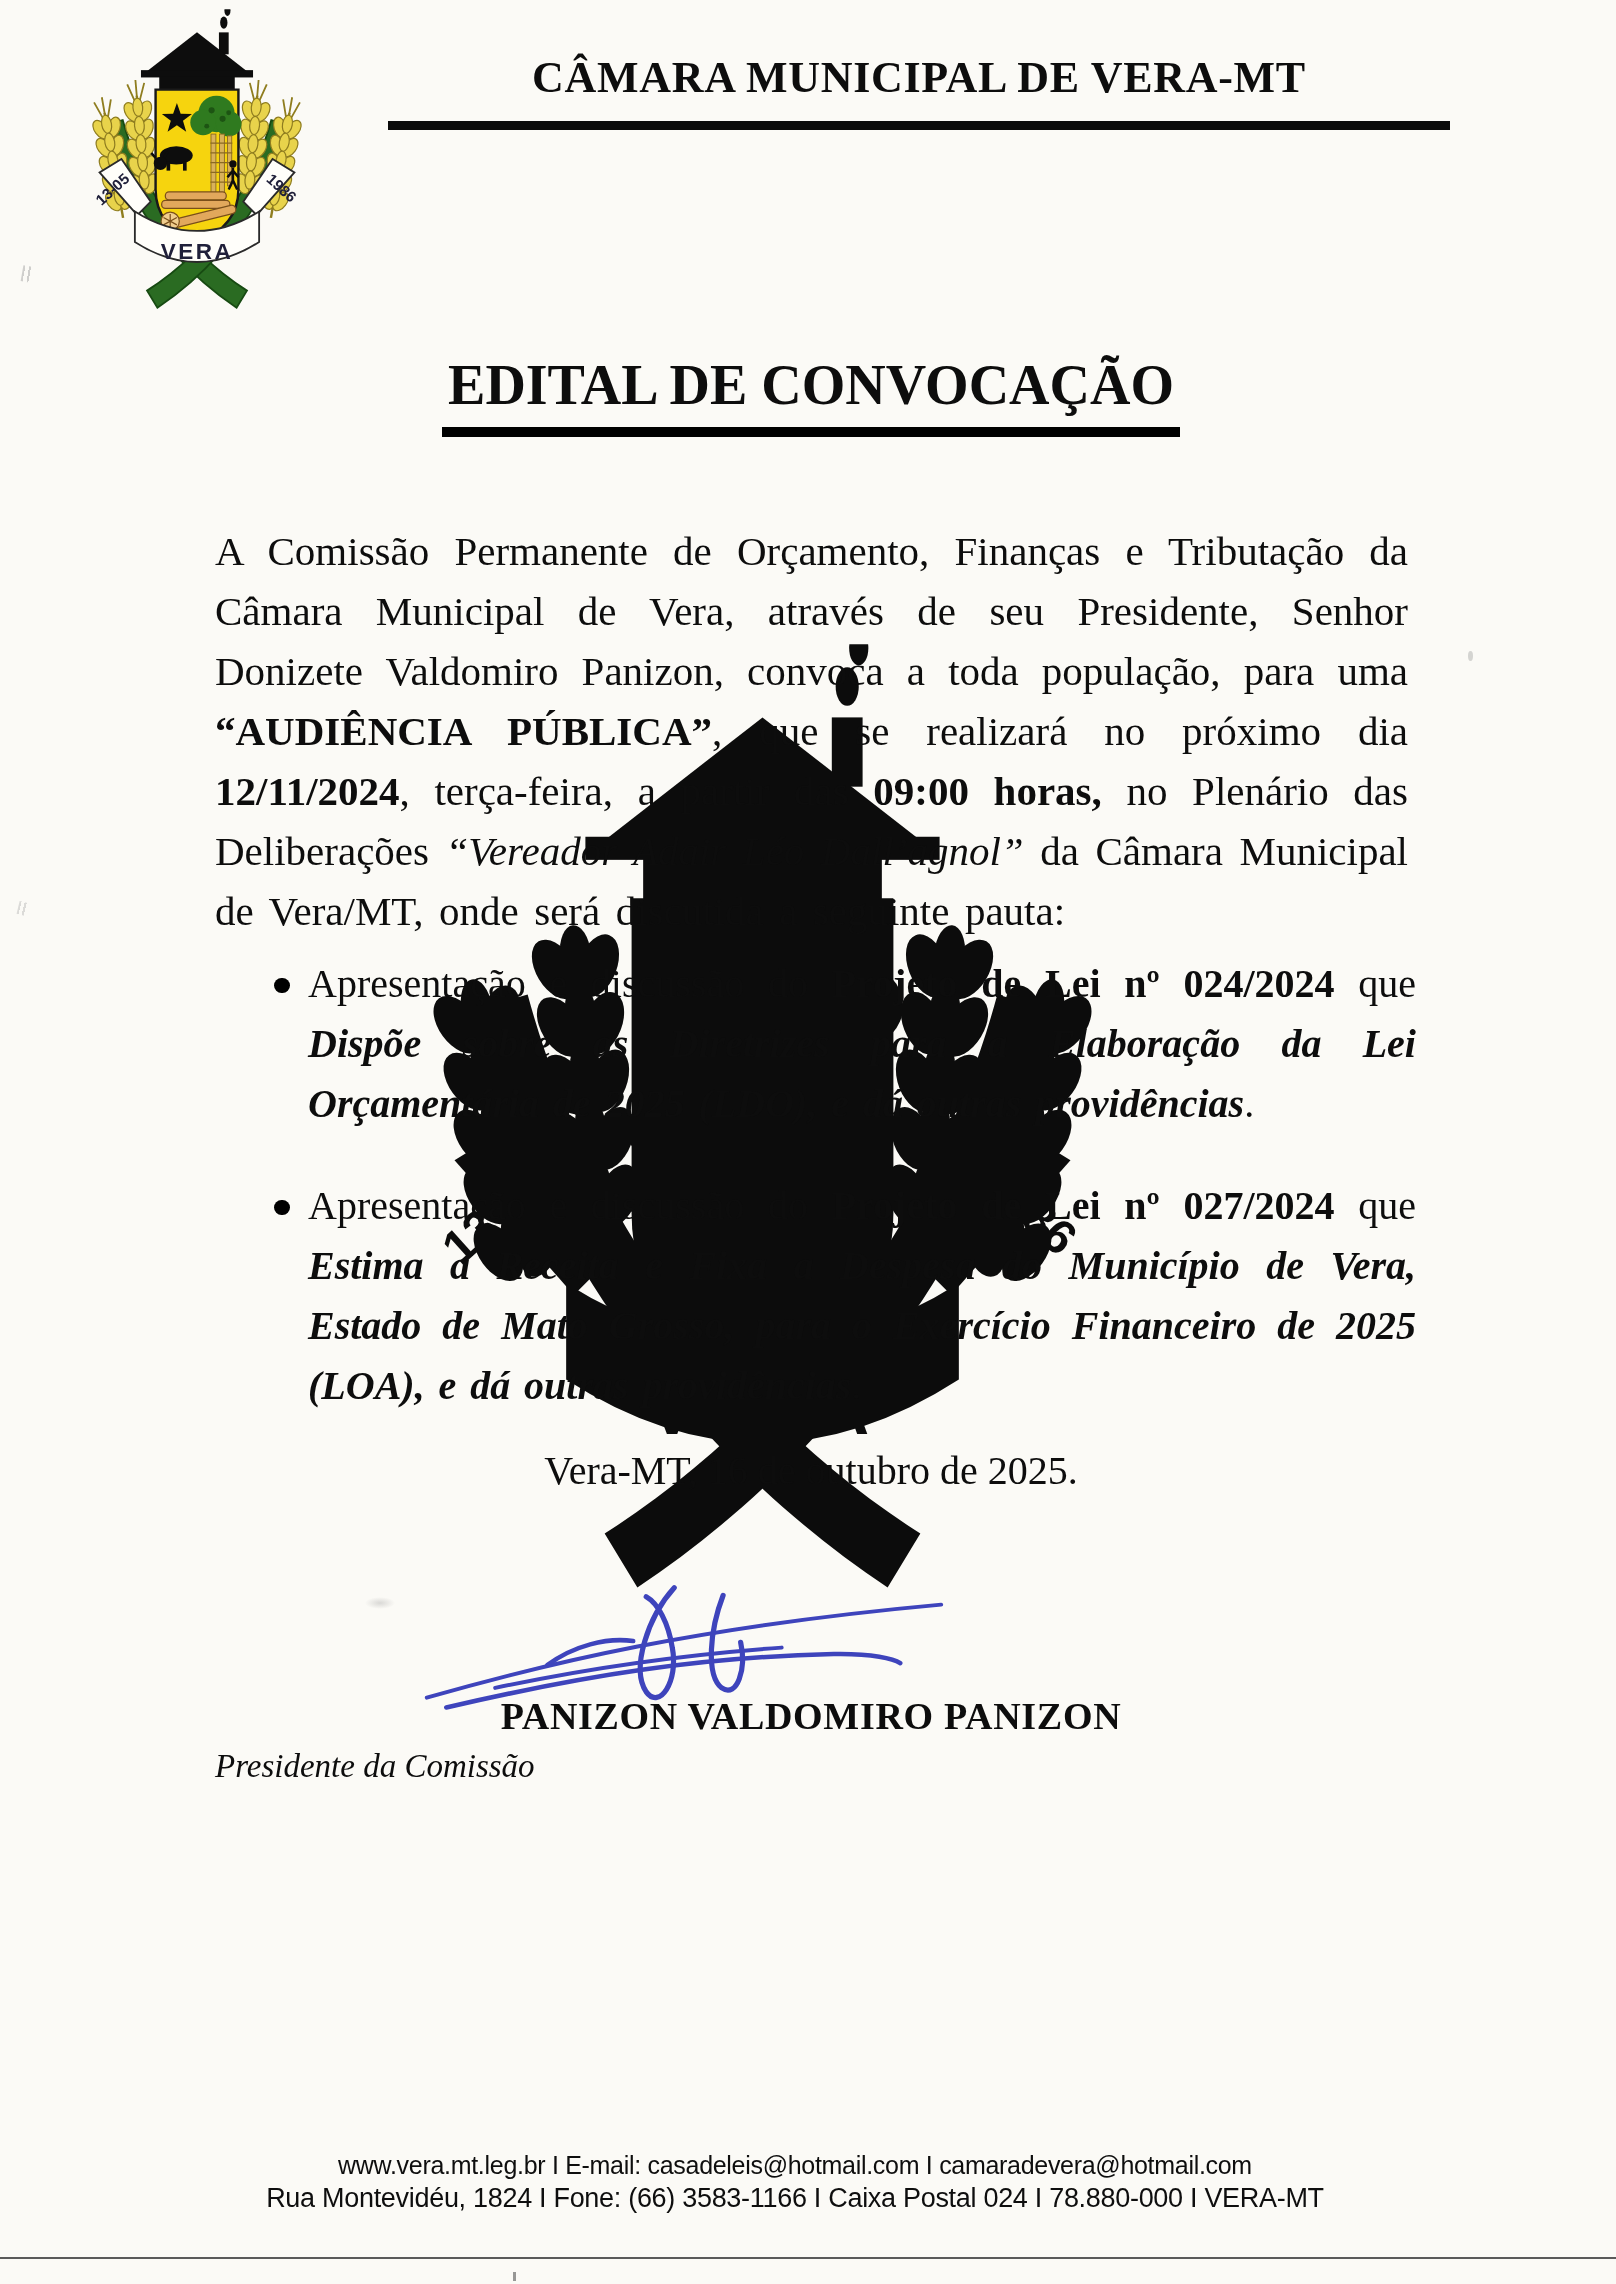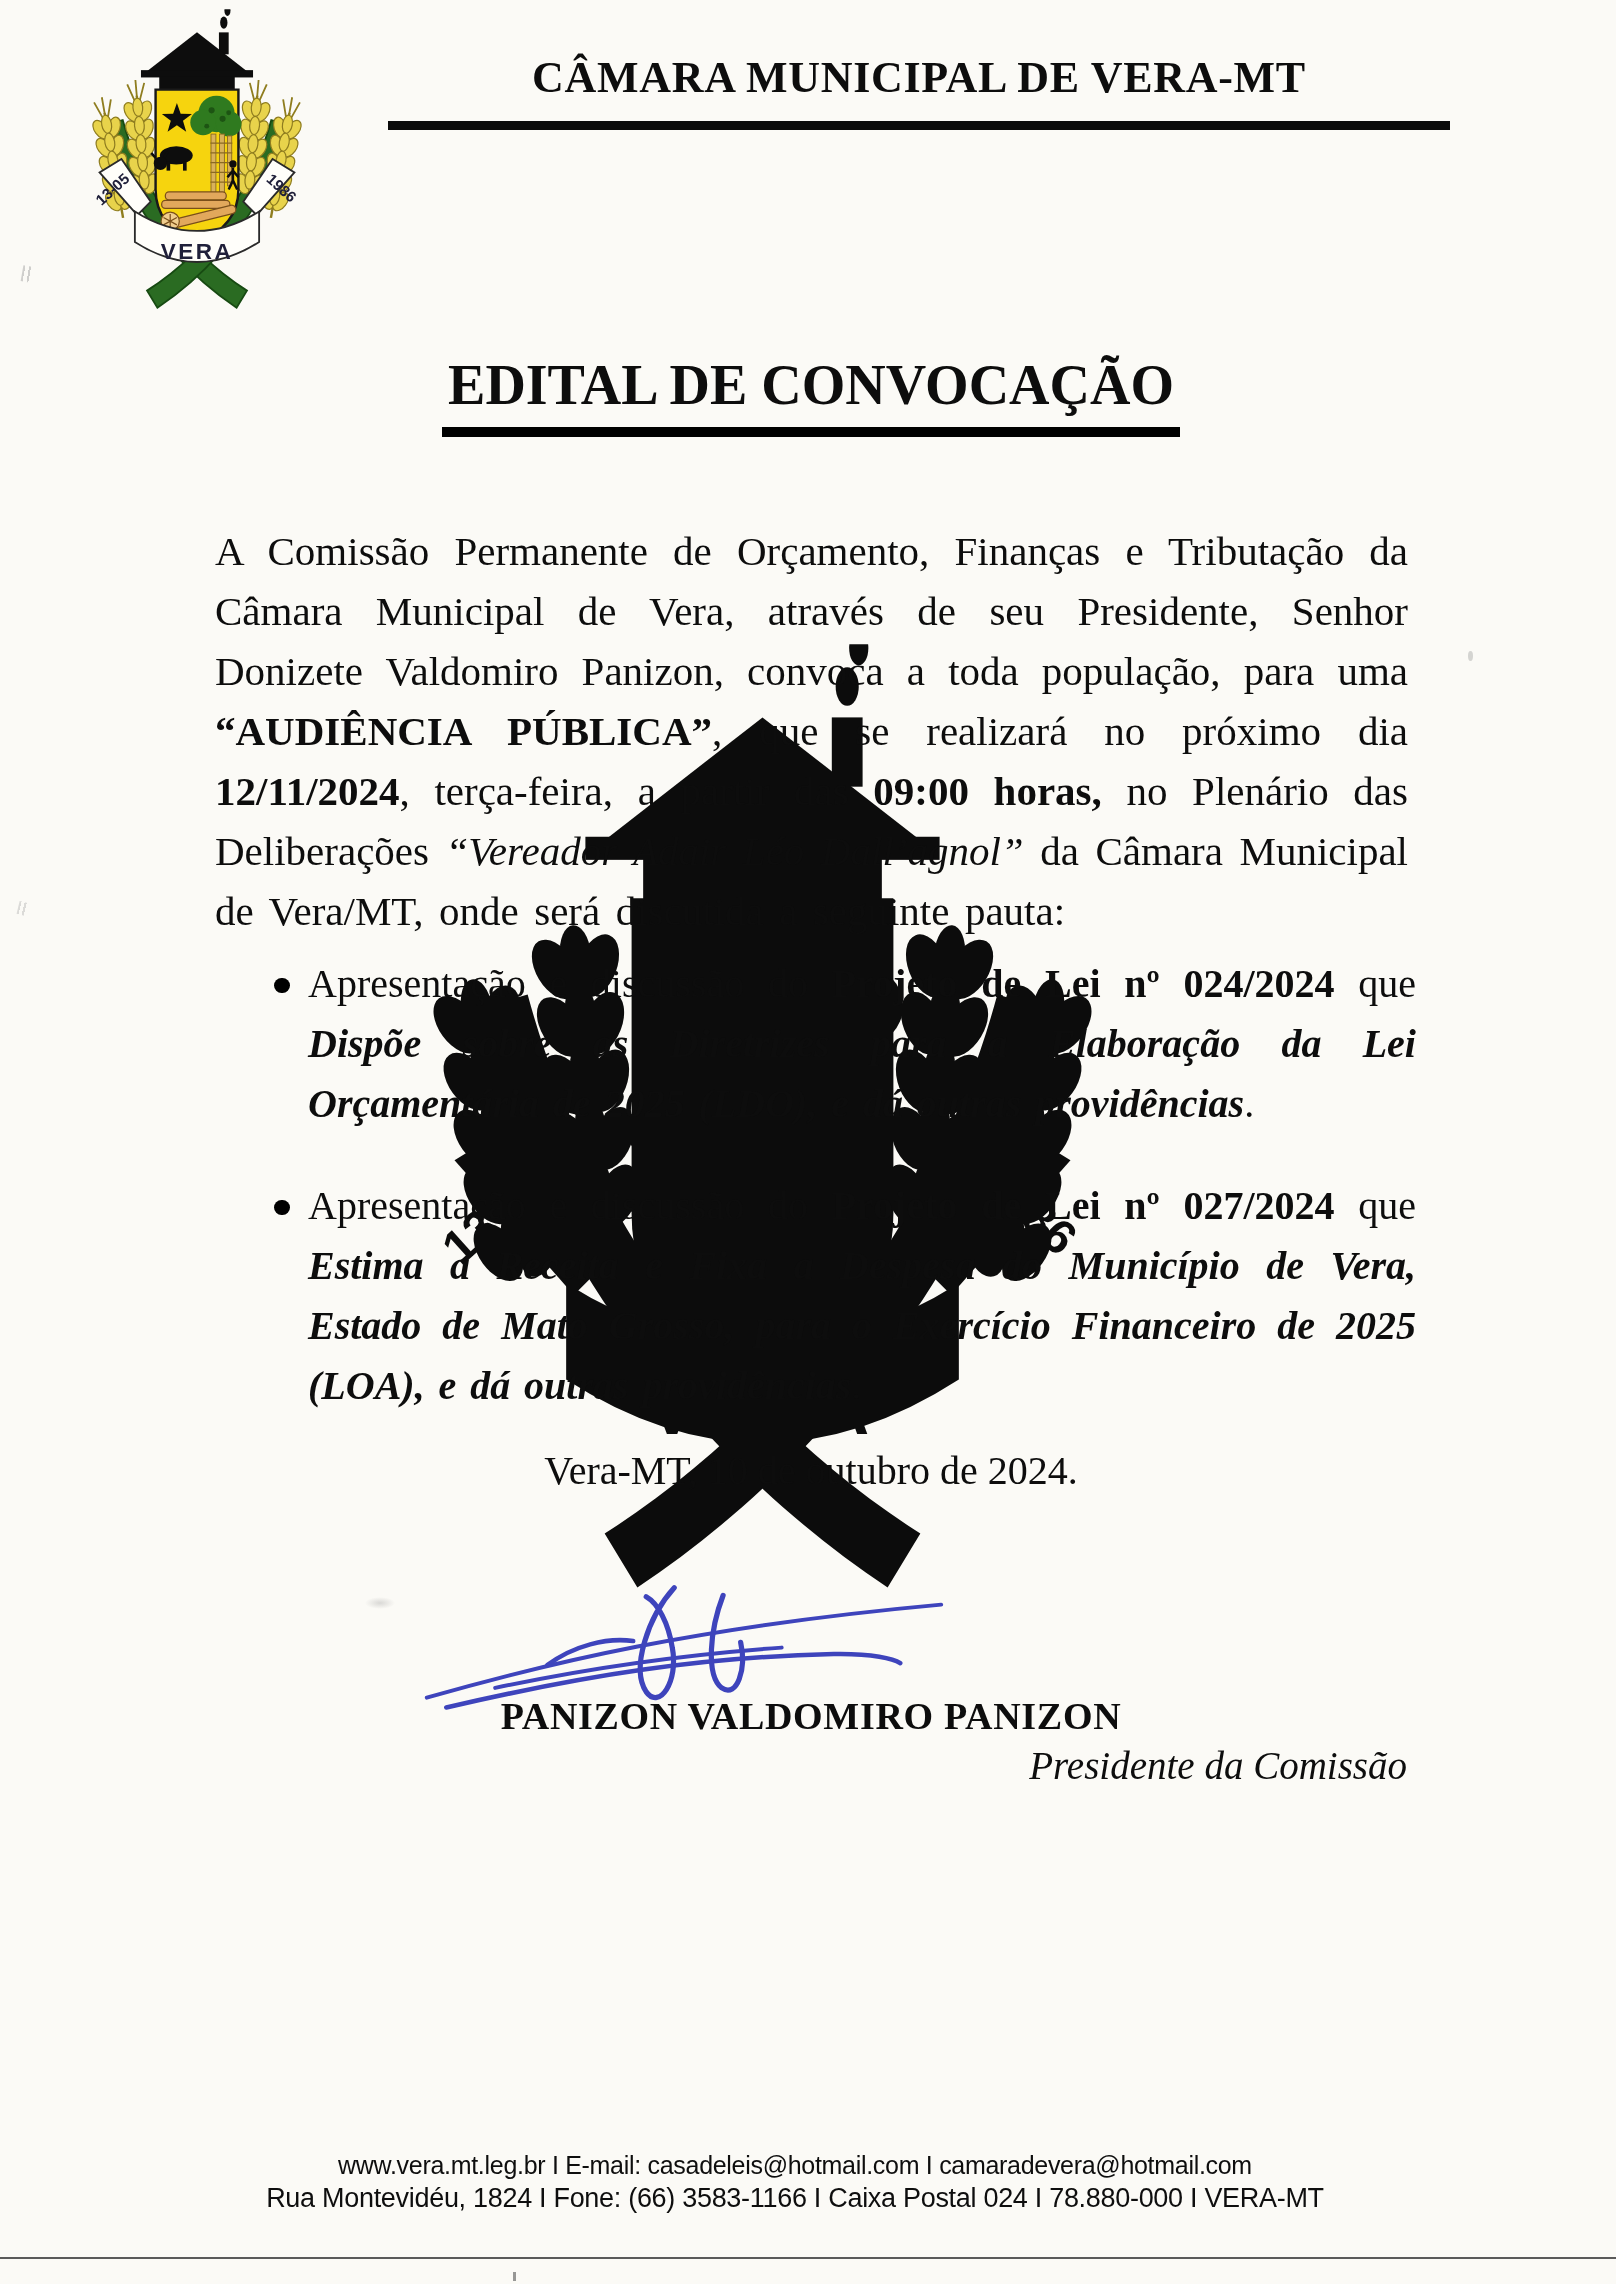--- a/index.html
+++ b/index.html
@@ -51,22 +51,22 @@
     font-size:40px;line-height:60px;text-align:center;
   }
 
   
   .signature-svg{position:absolute;left:417px;top:1577px;width:534px;height:134px;}
   .sig-name{
     position:absolute;left:215px;top:1695px;width:1192px;text-align:center;
     font-size:38px;line-height:43px;font-weight:bold;letter-spacing:0.7px;
   }
   .sig-role{
-    position:absolute;left:215px;top:1746px;width:1192px;text-align:right;
-    font-size:39px;line-height:40px;font-style:italic;
+    position:absolute;left:215px;top:1746px;width:1192px;text-align:left;
+    font-size:33px;line-height:40px;font-style:italic;
   }
 
   
   .footer{
     position:absolute;left:13px;top:2149px;width:1564px;text-align:center;
     font-family:"Liberation Sans","DejaVu Sans",sans-serif;color:#0e0e0e;
   }
   .footer-l1{font-size:25px;line-height:32px;letter-spacing:-0.3px;}
   .footer-l2{font-size:27px;line-height:34px;letter-spacing:-0.3px;}
   .scanline{position:absolute;left:0;top:2257px;width:1616px;height:2px;background:#5a5a5a;}
@@ -202,21 +202,21 @@
       <li>
         <span class="dot"></span>
         <span class="li-text"><span class="seg-normal">Apresentação e discussão do </span><span class="seg-bold">Projeto de Lei nº 024/2024</span><span class="seg-normal"> que </span><span class="seg-bolditalic">Dispõe sobre as Diretrizes para a Elaboração da Lei Orçamentária de 2025 (LDO), e dá outras providências</span><span class="seg-normal">.</span></span>
       </li>
       <li>
         <span class="dot"></span>
         <span class="li-text"><span class="seg-normal">Apresentação e discussão do </span><span class="seg-bold">Projeto de Lei nº 027/2024</span><span class="seg-normal"> que </span><span class="seg-bolditalic">Estima a Receita e Fixa a Despesa do Município de Vera, Estado de Mato Grosso, para o Exercício Financeiro de 2025 (LOA), e dá outras providências</span><span class="seg-normal">.</span></span>
       </li>
     </ul>
 
-    <div class="dateline">Vera-MT, 10 de outubro de 2024.</div>
+    <div class="dateline">Vera-MT, 16 de outubro de 2025.</div>
 
     <svg class="signature-svg" viewBox="0 0 820 205">
       <g fill="none" stroke="#2f35b8" stroke-linecap="round" opacity="0.92">
         <path d="M15,185 C200,132 430,76 805,42" stroke-width="6"></path>
         <path d="M45,200 C260,150 440,122 640,118 C700,117 732,125 742,132" stroke-width="7"></path>
         <path d="M120,170 C260,140 420,118 560,108" stroke-width="6"></path>
         <path d="M200,135 C240,105 292,92 332,98" stroke-width="7"></path>
         <path d="M395,16 C355,60 328,140 352,176 C372,204 402,160 392,108 C386,70 370,40 352,30" stroke-width="8"></path>
         <path d="M470,28 C450,80 443,150 468,170 C492,186 506,140 497,100" stroke-width="8"></path>
       </g>

